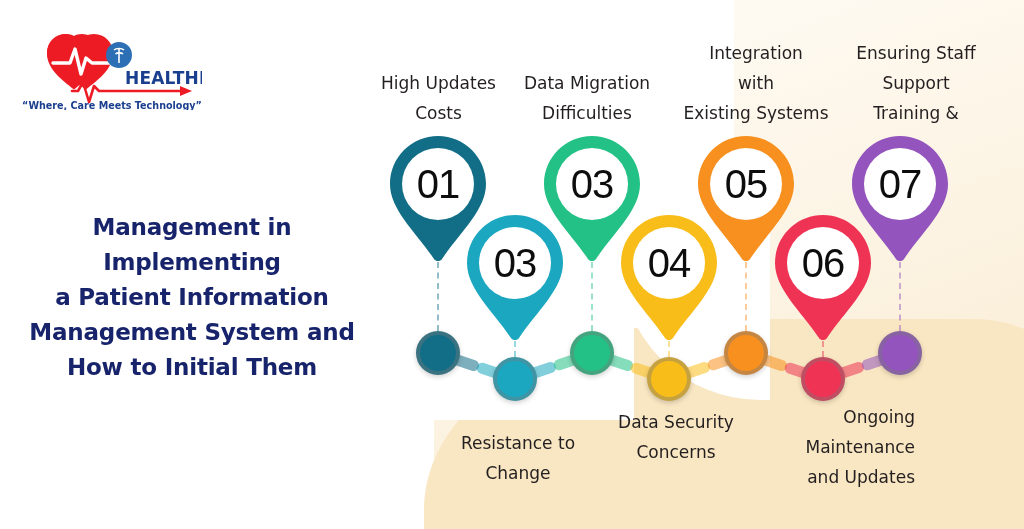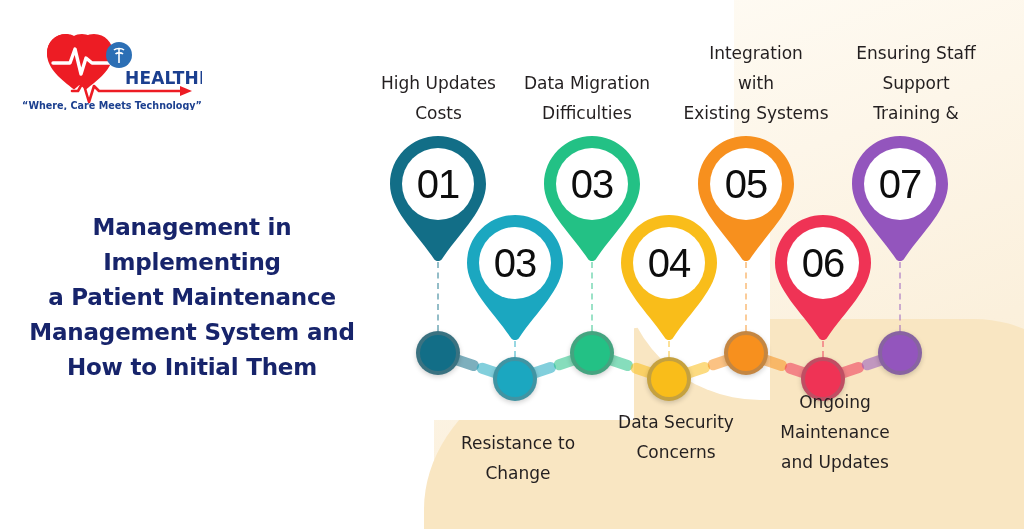--- a/index.html
+++ b/index.html
@@ -181,21 +181,21 @@
       </g>
       <text x="103" y="64" font-family="DejaVu Sans, sans-serif" font-size="17" font-weight="bold" fill="#1b3f8f" letter-spacing="0.2">HEALTHRAY</text>
       <polyline points="50,71 56,71 61,62 67,82 72,66 77,71 158,71" fill="none" stroke="#ed1c24" stroke-width="2.6" stroke-linejoin="round" stroke-linecap="round"></polyline>
       <polygon points="158,66 170,71 158,76" fill="#ed1c24"></polygon>
       <text x="90" y="89" text-anchor="middle" font-family="DejaVu Sans, sans-serif" font-size="9.6" font-weight="bold" fill="#1b3f8f">“Where, Care Meets Technology”</text>
     </svg>
   </div>
 
   <div class="headline">
     <div>Management in Implementing</div>
-    <div>a Patient Maintenance</div>
+    <div>a Patient Information</div>
     <div>Management System and</div>
     <div>How to Initial Them</div>
   </div>
 
   <div class="info" id="info">
       <div class="bar" style="left: 438px; top: 347.5px; width: 42.6356px; transform: rotate(18.6579deg); background: rgb(18, 110, 135); opacity: 0.55;"></div>
       <div class="bar" style="left: 476.5px; top: 360.5px; width: 42.6356px; transform: rotate(18.6579deg); background: rgb(27, 167, 192); opacity: 0.55;"></div>
       <div class="bar" style="left: 515px; top: 373.5px; width: 42.6356px; transform: rotate(-18.6579deg); background: rgb(27, 167, 192); opacity: 0.55;"></div>
       <div class="bar" style="left: 553.5px; top: 360.5px; width: 42.6356px; transform: rotate(-18.6579deg); background: rgb(35, 193, 133); opacity: 0.55;"></div>
       <div class="bar" style="left: 592px; top: 347.5px; width: 42.6356px; transform: rotate(18.6579deg); background: rgb(35, 193, 133); opacity: 0.55;"></div>
@@ -288,20 +288,20 @@
         <div>Training &amp;</div>
       </div>
       <div class="label" style="left: 442px; top: 428px; width: 152px;">
         <div>Resistance to</div>
         <div>Change</div>
       </div>
       <div class="label" style="left: 600px; top: 407px; width: 152px;">
         <div>Data Security</div>
         <div>Concerns</div>
       </div>
-      <div class="label" style="left: 755px; top: 387px; width: 160px;">
+      <div class="label" style="left: 755px; top: 402px; width: 160px; text-align: right;">
         <div>Ongoing</div>
         <div>Maintenance</div>
         <div>and Updates</div>
       </div>
     </div>
 
 </div>
 
 </body></html>

